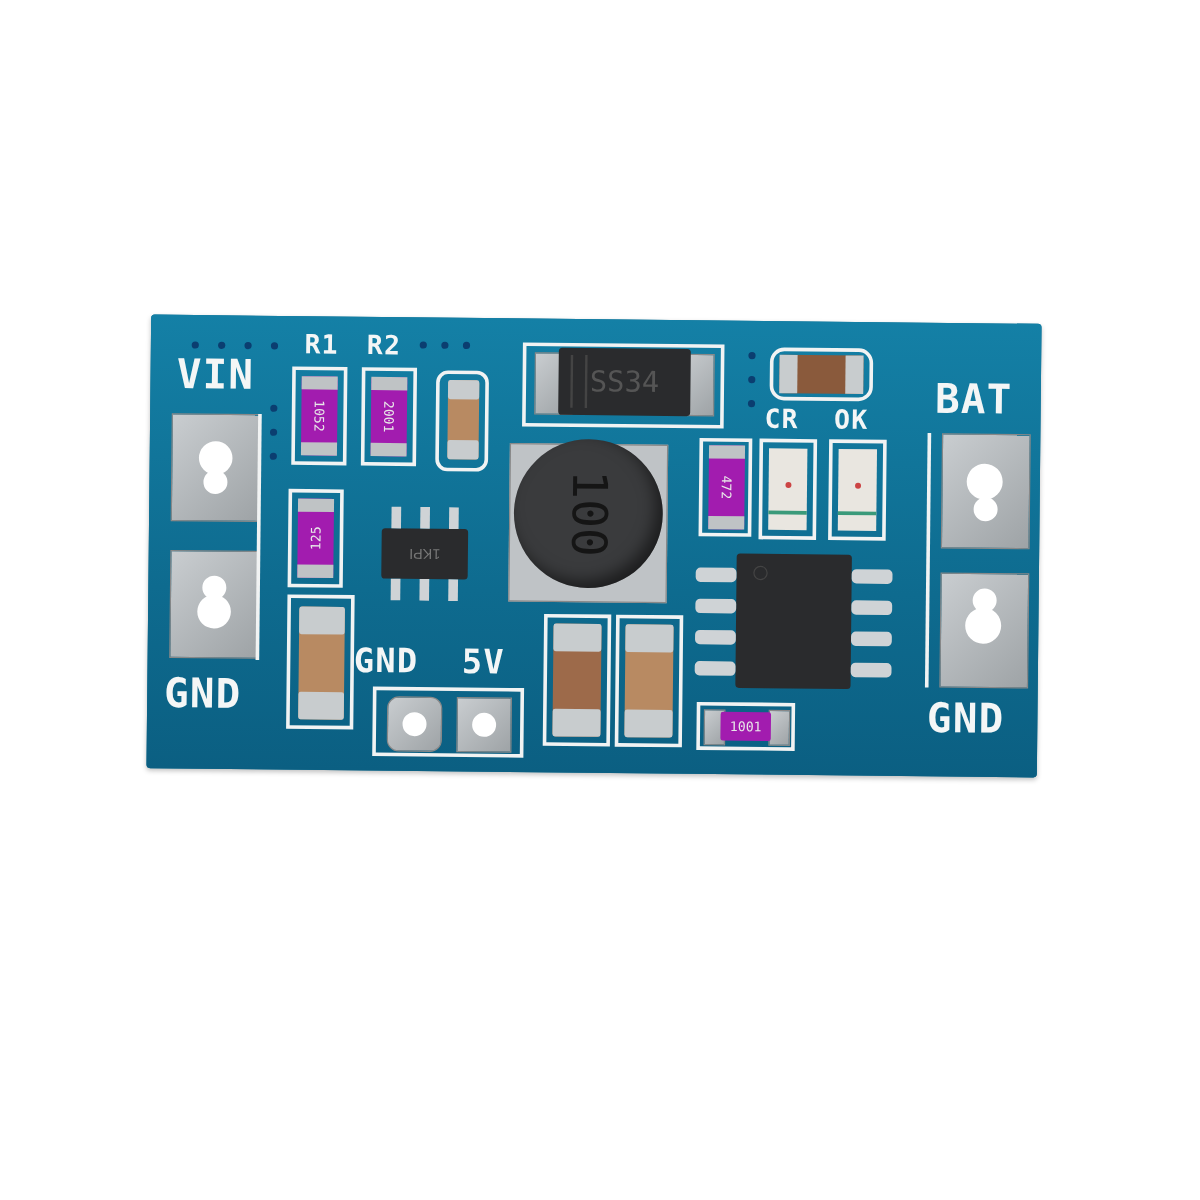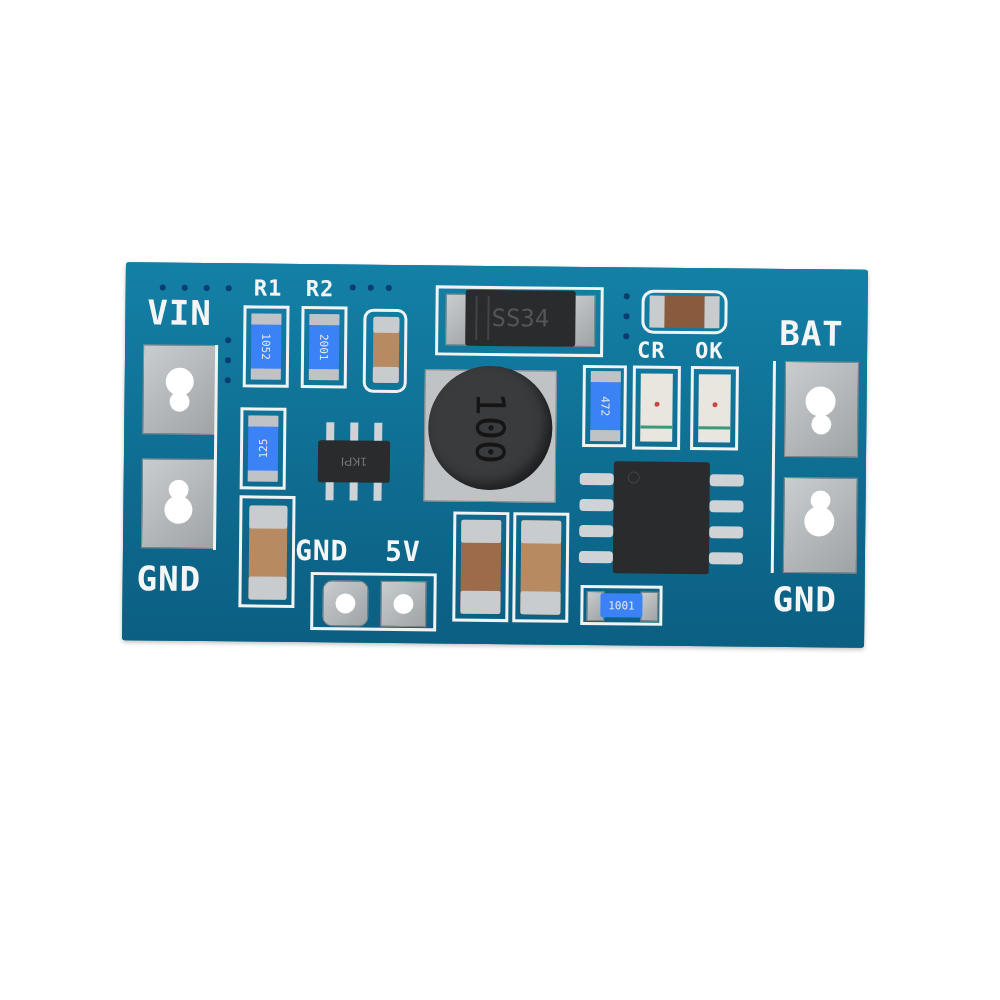--- a/index.html
+++ b/index.html
@@ -5,21 +5,21 @@
   html,body{margin:0;padding:0;background:#fff;}
   body{width:1000px;height:1000px;position:relative;overflow:hidden;font-family:"Liberation Sans",sans-serif;}
   .board{position:absolute;left:124px;top:266px;width:742px;height:378px;background:#0f6f93;
     transform:rotate(0.6deg);transform-origin:center;border-radius:3px;
     box-shadow:0 2px 4px rgba(0,0,0,.25);}
   .board::before{content:"";position:absolute;inset:0;background:linear-gradient(180deg,#1480a6 0%,#0e6b8f 60%,#0b5f82 100%);border-radius:3px;}
   .silk{position:absolute;color:#f4f6f6;font-weight:bold;font-family:"DejaVu Sans Mono",monospace;letter-spacing:1px;}
   .outline{position:absolute;border:3px solid #f1f3f3;box-sizing:border-box;}
   .pad{position:absolute;background:linear-gradient(135deg,#c9cdd0,#9ea3a6);border:1px solid #888;}
   .hole{position:absolute;background:#fff;border-radius:50%;}
-  .res{position:absolute;background:#3b82f6;border-radius:2px;}
+  .res{position:absolute;background:#a21caf;border-radius:2px;}
   .res .cap-end{position:absolute;left:0;right:0;height:16%;background:#bfc3c5;}
   .res .code{position:absolute;inset:0;display:flex;align-items:center;justify-content:center;color:#e8e8e8;font-size:11px;font-family:"DejaVu Sans Mono",monospace;}
   .ceramic{position:absolute;background:#b88a62;border-radius:3px;}
   .ceramic .end{position:absolute;left:0;right:0;height:24%;background:#c8ccce;border-radius:2px;}
   .chip{position:absolute;background:#2a2b2d;border-radius:3px;}
   .pin{position:absolute;background:#cfd3d6;}
   .inductor{position:absolute;background:#3a3b3d;border-radius:50%;box-shadow:inset -6px -6px 12px rgba(0,0,0,.5);}
   .inductor .lbl{position:absolute;inset:0;display:flex;align-items:center;justify-content:center;color:#151515;font-size:40px;font-family:"DejaVu Sans Mono",monospace;transform:rotate(90deg);}
   .led{position:absolute;background:#e9e6e0;}
   .via{position:absolute;width:6px;height:6px;border-radius:50%;background:#0b3e70;}

